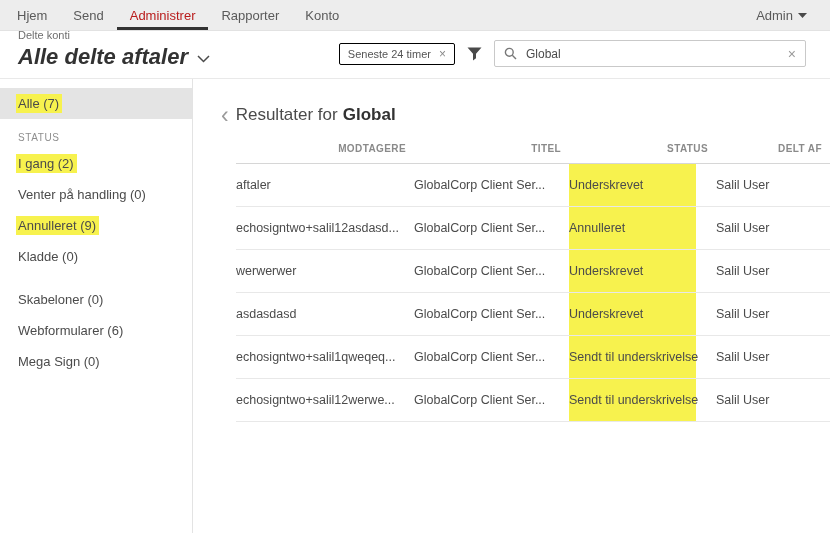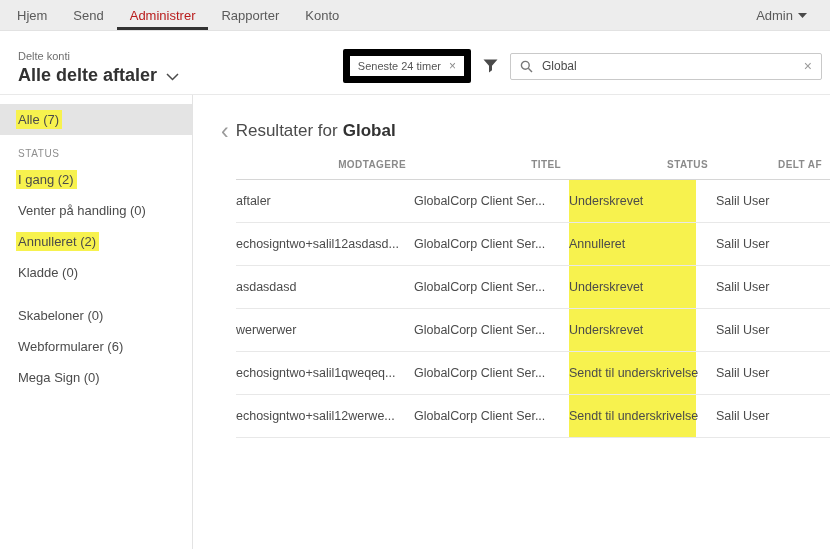--- a/index.html
+++ b/index.html
@@ -25,32 +25,32 @@
     padding: 0 13px; color: #5a5a5a; cursor: pointer;
     font-size: 13px; text-decoration: none;
     border-bottom: 3px solid transparent; border-top: 3px solid transparent;
   }
   .nav-item.active { color: #b91c1c; border-bottom-color: #323232; }
   .nav-right { margin-left: auto; display: flex; align-items: stretch; padding-right: 10px; }
   .nav-item .caret { margin-left: 5px; display: inline-flex; }
 
   
   .pagehead {
-    height: 64px; display: flex; align-items: flex-end;
+    height: 48px; display: flex; align-items: flex-end;
     justify-content: space-between;
-    padding: 6px 8px 8px 18px;
+    padding: 6px 24px 8px 18px;
     border-bottom: 1px solid #e9e9e9;
   }
   .head-left .eyebrow { font-size: 11px; color: #6e6e6e; margin-bottom: 3px; }
   .title-row { display: flex; align-items: center; cursor: pointer; }
-  .title-row h1 { font-size: 18px; margin: 0; color: #323232; font-weight: bold; }
+  .title-row h1 { font-size: 22px; margin: 0; color: #323232; font-weight: bold; font-style: italic; }
   .title-row .chev { margin-left: 9px; display: inline-flex; margin-top: 3px; }
   .head-right { display: flex; align-items: center; gap: 12px; margin-bottom: 3px; }
   .chip {
-    border: 7px solid #000000; border-radius: 2px;
+    border: 1px solid #000000; border-radius: 2px;
     font-size: 11px; color: #555; padding: 4px 8px;
     display: inline-flex; align-items: center; gap: 8px; cursor: pointer;
     background: #fff;
   }
   .chip-x { color: #8a8a8a; font-size: 12px; line-height: 1; cursor: pointer; }
   .funnel { display: inline-flex; cursor: pointer; }
   .searchbox {
     width: 312px; height: 27px;
     border: 1px solid #c9c9c9; border-radius: 2px; background: #fff;
     display: flex; align-items: center; padding: 0 9px; gap: 7px;
@@ -185,21 +185,21 @@
         <div class="side-item">
           <span class="hl">I gang (2)</span>
         </div>
 
         <div class="side-item">
           <span>Venter på handling (0)</span>
         </div>
 
 
         <div class="side-item">
-          <span class="hl">Annulleret (2)</span>
+          <span class="hl">Annulleret (9)</span>
         </div>
 
 
         <div class="side-item">
           <span>Kladde (0)</span>
         </div>
       </div>
     <div class="side-gap"></div>
     <div>
 
@@ -247,30 +247,30 @@
             <td class="col-modtagere">echosigntwo+salil12asdasd...</td>
             <td class="col-titel">GlobalCorp Client Ser...</td>
             <td class="col-status">
               <span class="hl-block">Annulleret</span>
             </td>
             <td class="col-deltaf">Salil User</td>
           </tr>
 
 
           <tr>
+            <td class="col-modtagere">werwerwer</td>
+            <td class="col-titel">GlobalCorp Client Ser...</td>
+            <td class="col-status">
+              <span class="hl-block">Underskrevet</span>
+            </td>
+            <td class="col-deltaf">Salil User</td>
+          </tr>
+
+          <tr>
             <td class="col-modtagere">asdasdasd</td>
-            <td class="col-titel">GlobalCorp Client Ser...</td>
-            <td class="col-status">
-              <span class="hl-block">Underskrevet</span>
-            </td>
-            <td class="col-deltaf">Salil User</td>
-          </tr>
-
-          <tr>
-            <td class="col-modtagere">werwerwer</td>
             <td class="col-titel">GlobalCorp Client Ser...</td>
             <td class="col-status">
               <span class="hl-block">Underskrevet</span>
             </td>
             <td class="col-deltaf">Salil User</td>
           </tr>
 
           <tr>
             <td class="col-modtagere">echosigntwo+salil1qweqeq...</td>
             <td class="col-titel">GlobalCorp Client Ser...</td>

